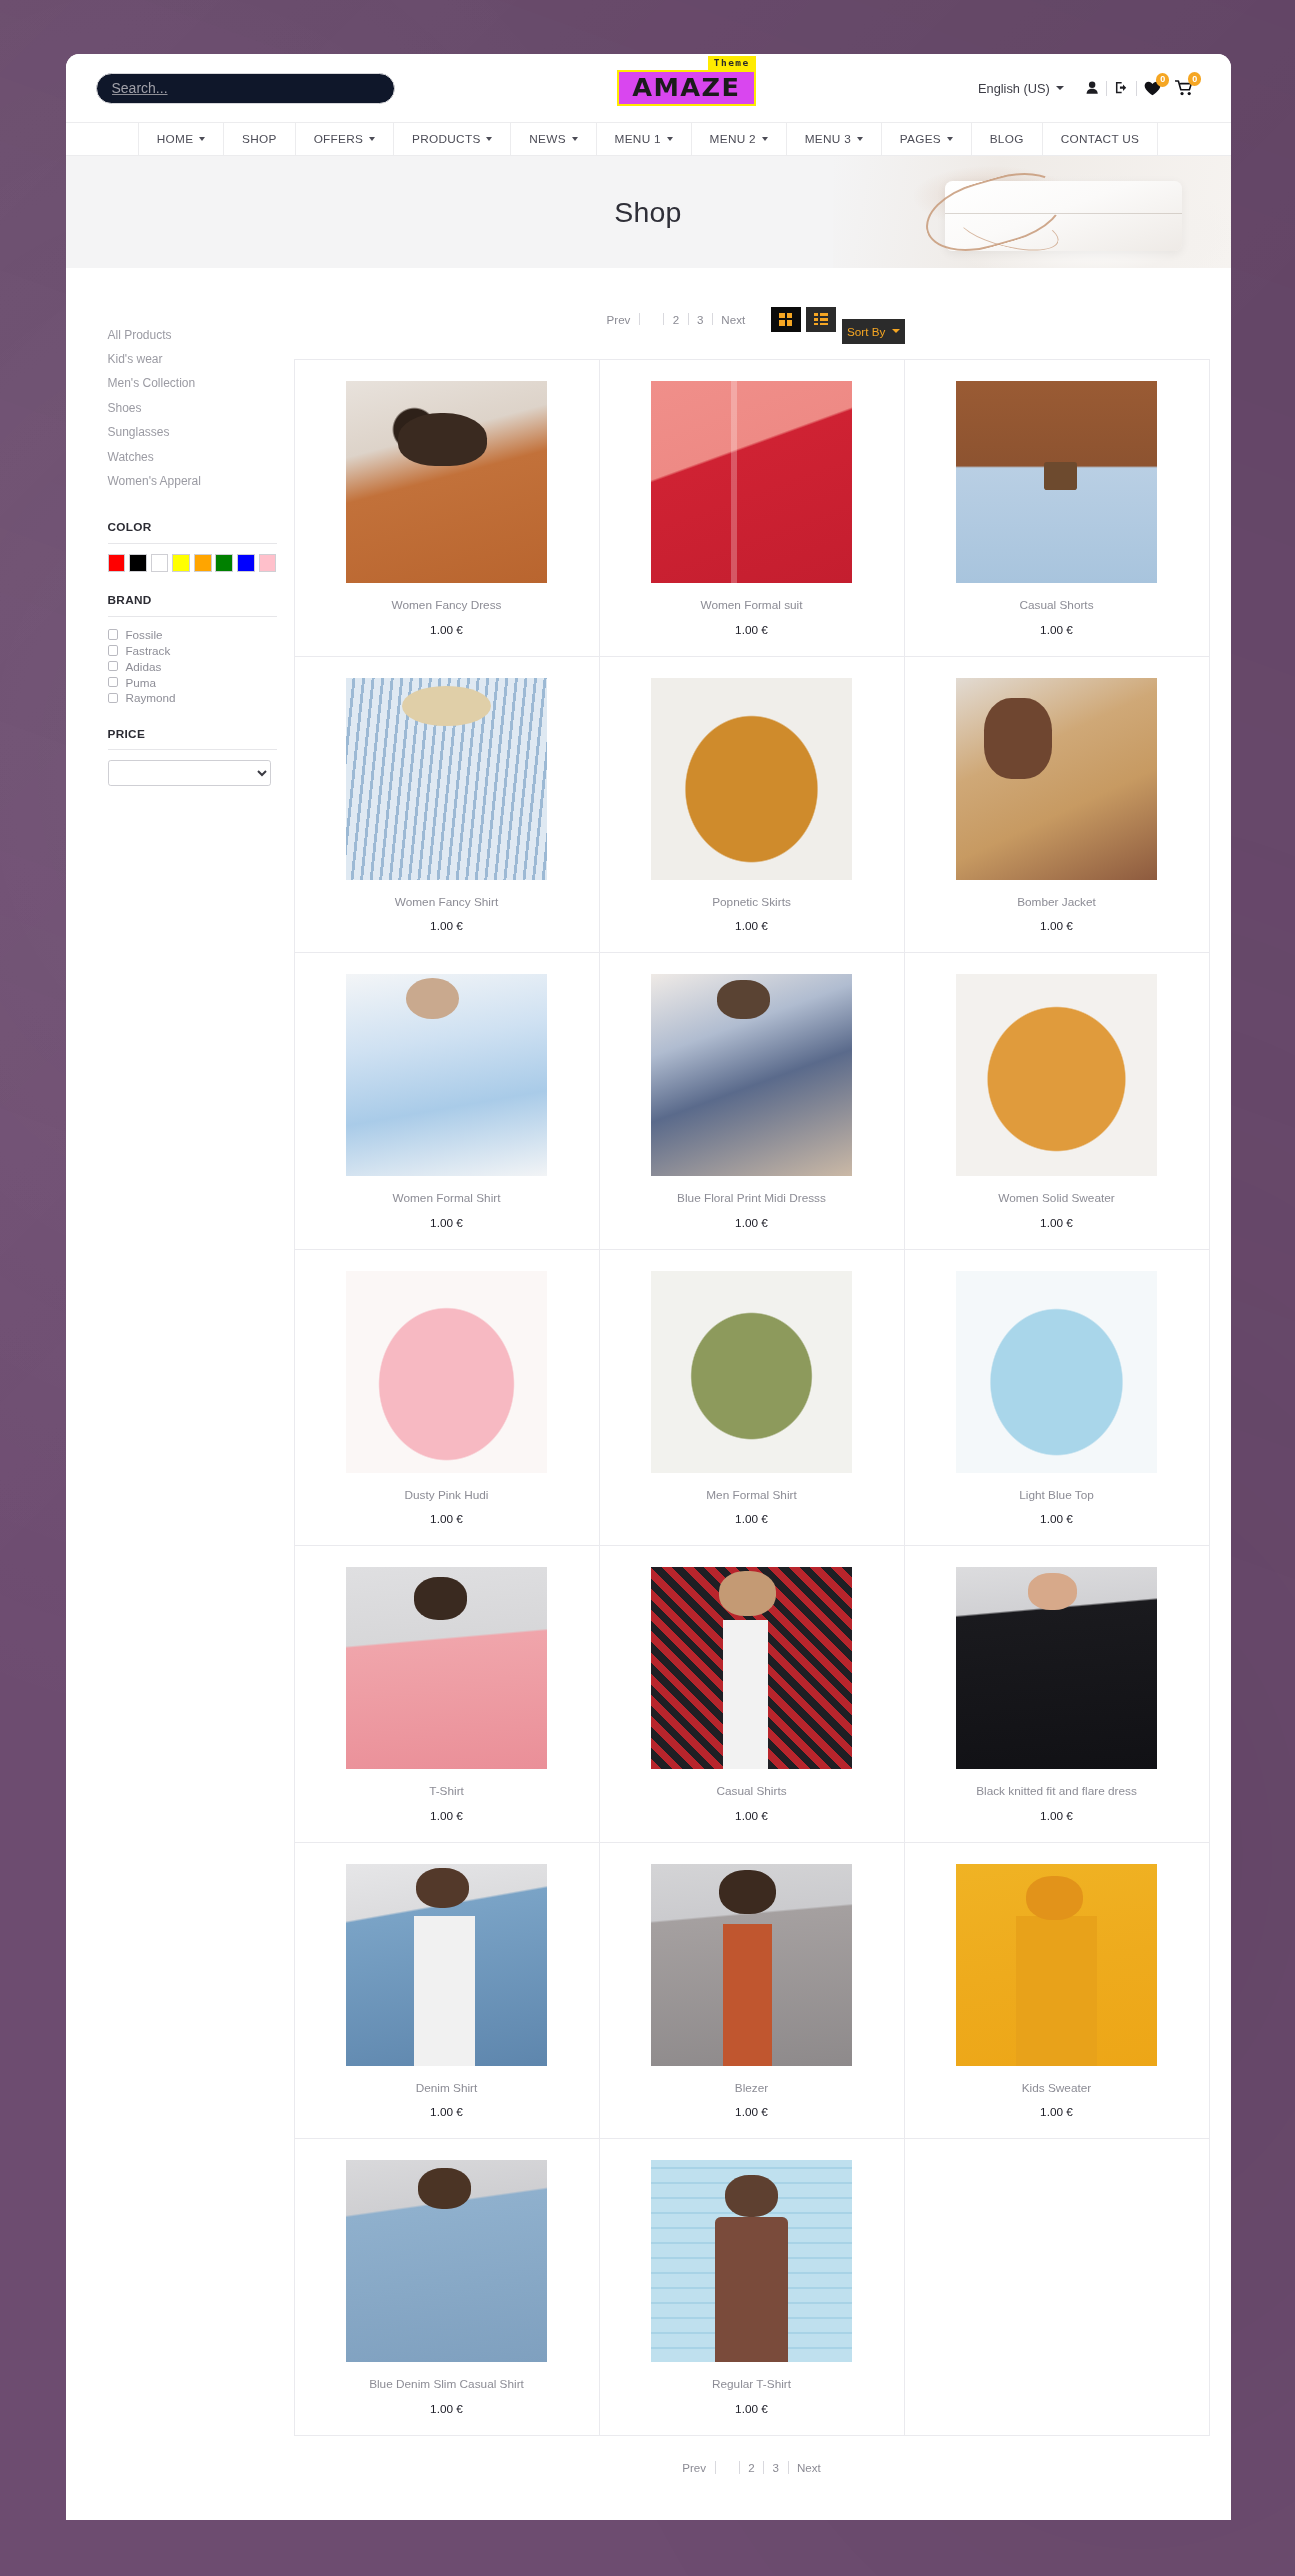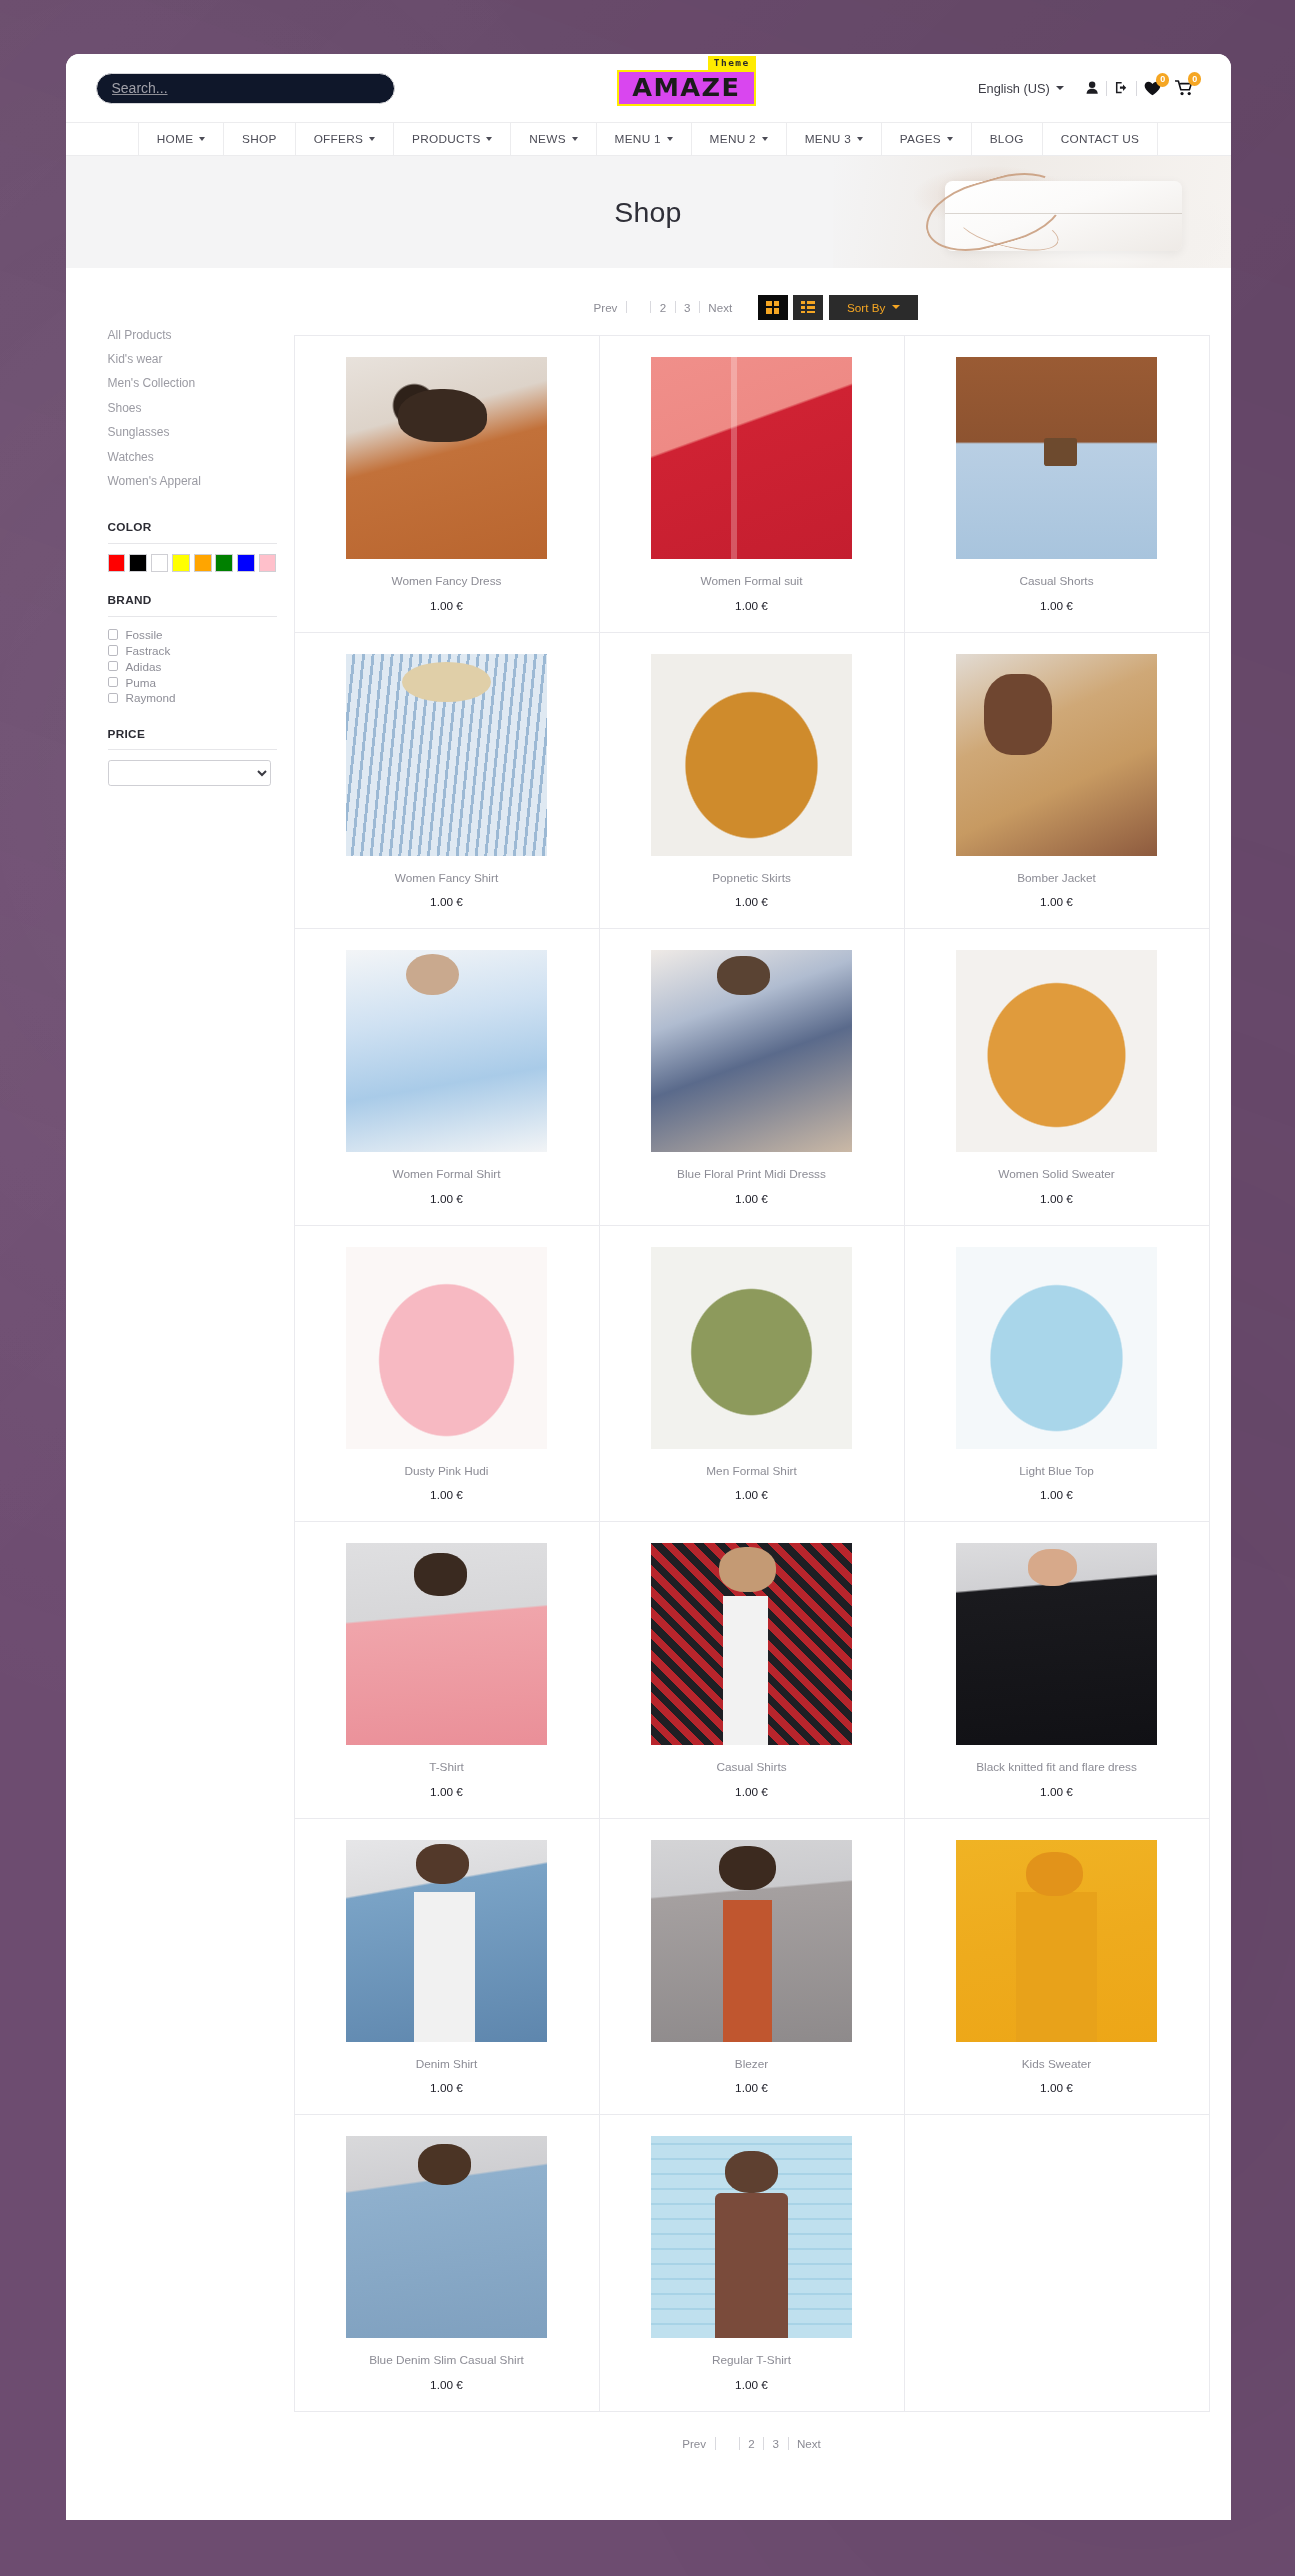--- a/index.html
+++ b/index.html
@@ -300,22 +300,23 @@
   .grid-glyph i { background: #f5a623; display: block; }
   .list-glyph { display: grid; grid-template-columns: 3.8px 8.5px; grid-template-rows: 2.8px 2.8px 2.8px; gap: 1.9px; }
   .list-glyph i { background: #f5a623; display: block; }
   .sortby {
     margin-left: 5.7px;
     height: 25.6px;
     background: #2b2b2b;
     color: #f5a623;
     font-size: 11.7px;
     display: flex; align-items: center; gap: 6.6px;
-    padding: 0 18px;
+    padding: 0 5px;
     cursor: pointer;
+    margin-top: 24px;
   }
   .sortby .caret-down { border-top-color: #f5a623; }
 
   
   .product-grid {
     display: grid;
     grid-template-columns: repeat(3, 1fr);
     gap: 0;
     border-top: 0.9px solid #eaeaee;
     border-left: 0.9px solid #eaeaee;

